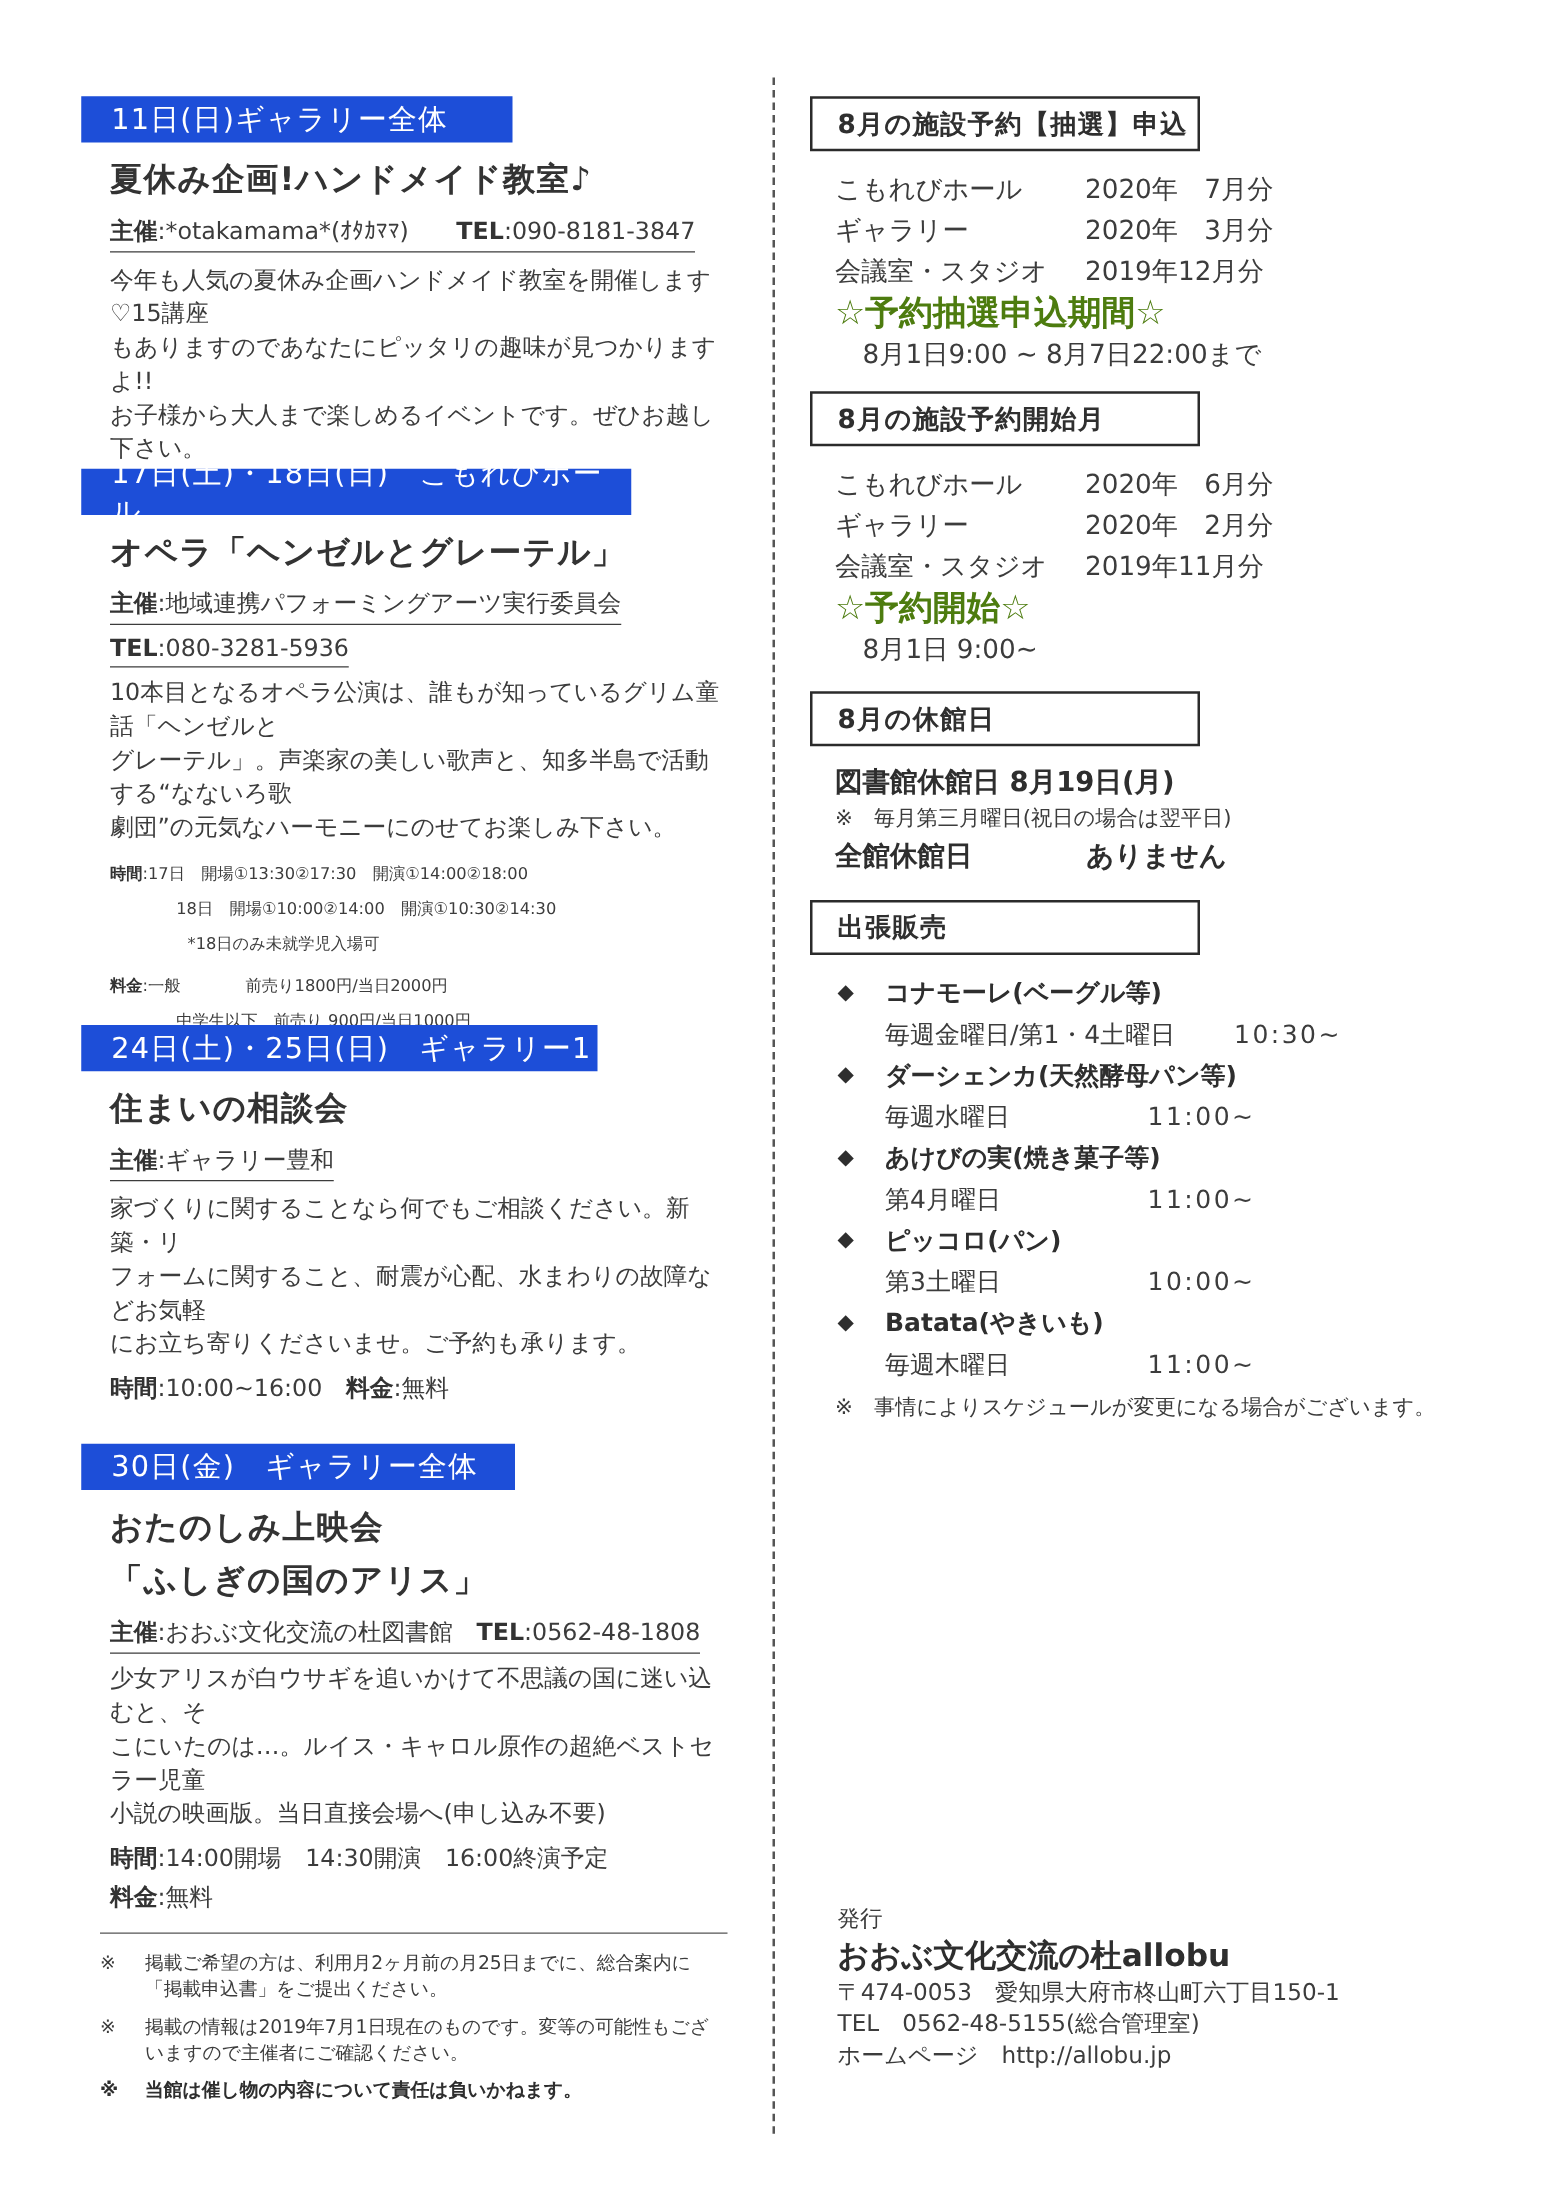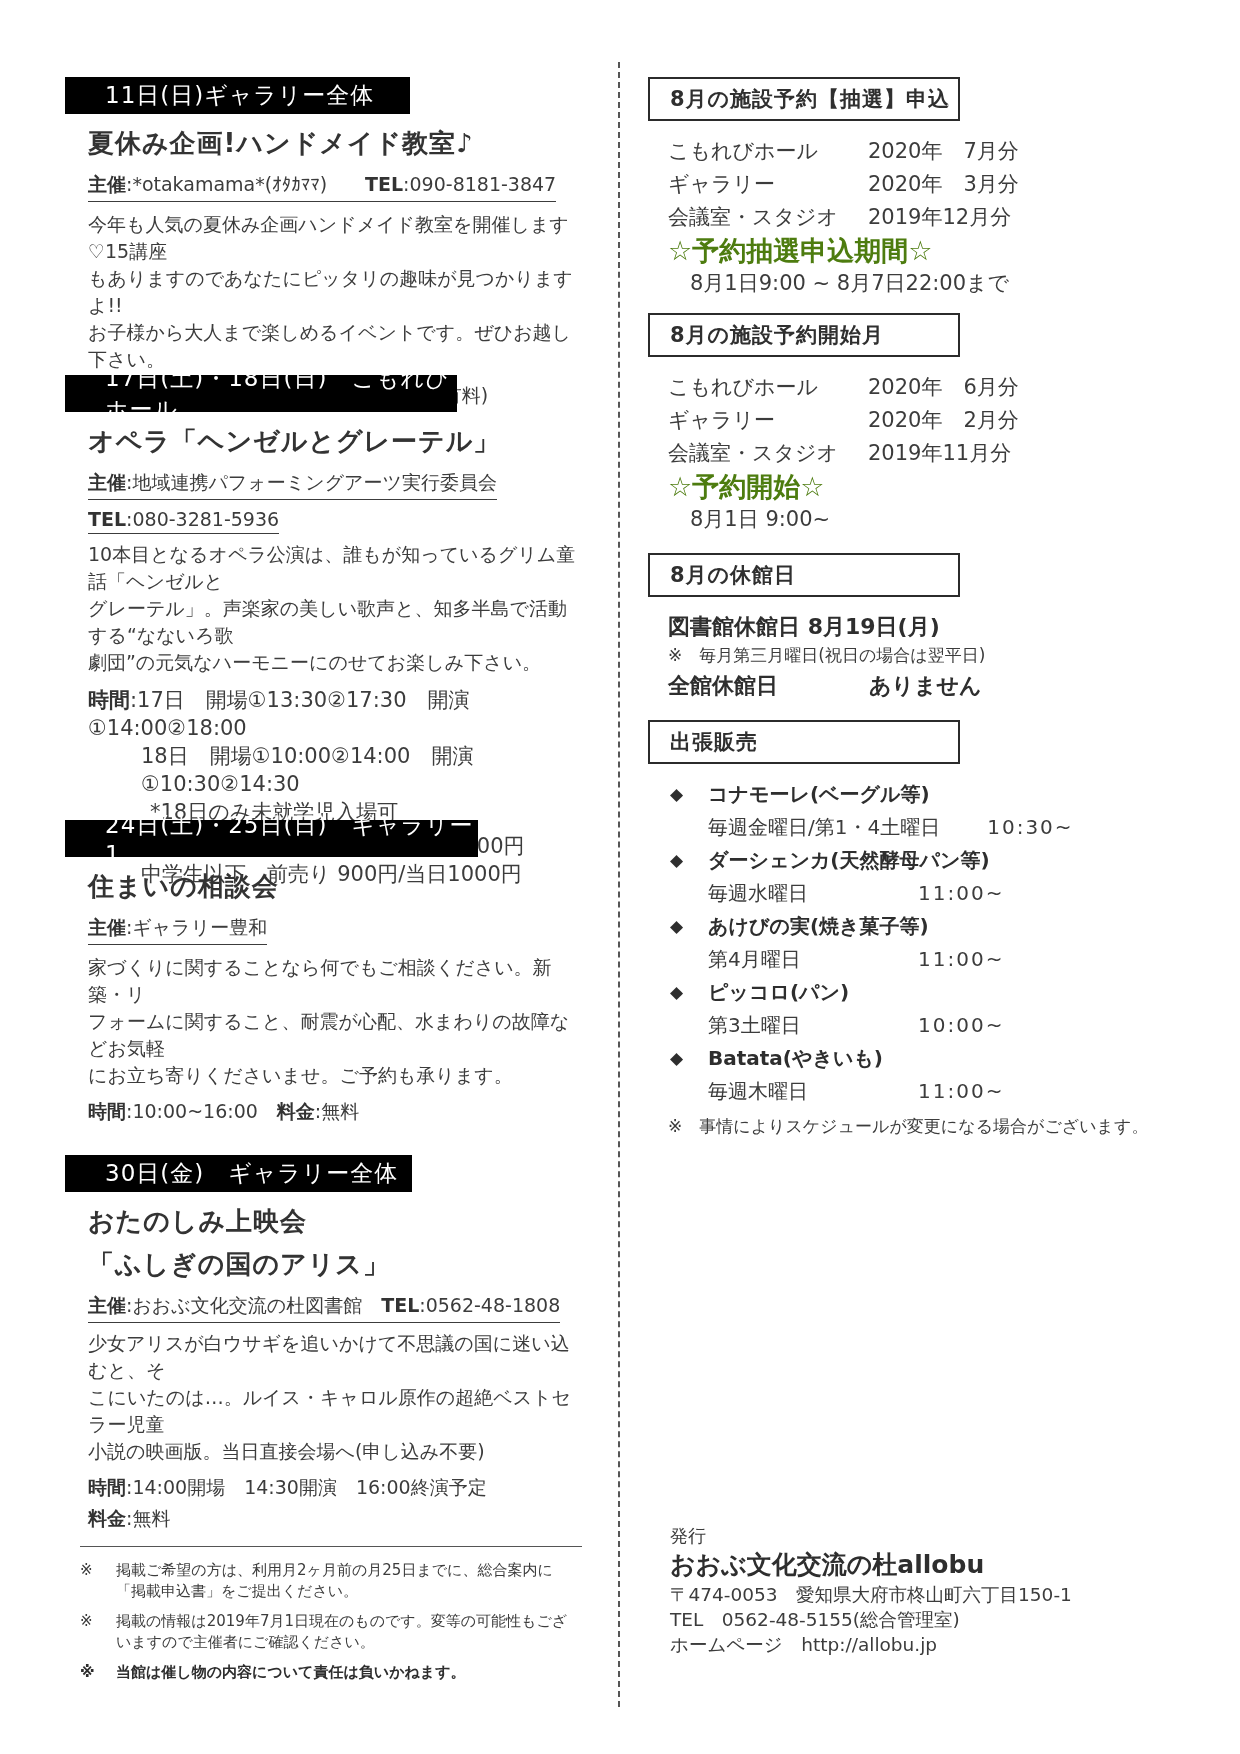--- a/index.html
+++ b/index.html
@@ -2,29 +2,29 @@
 <html><head>
 <meta charset="utf-8">
 <style>
   html,body{margin:0;padding:0;background:#fff;}
   .page{position:relative;width:1240px;height:1754px;background:#fff;overflow:hidden;
         font-family:"DejaVu Sans","Liberation Sans",sans-serif;color:#3c3c3c;}
   
   .sep{position:absolute;left:618px;top:62px;height:1645px;width:0;border-left:2px dashed #555;}
   
   .event{position:absolute;left:65px;width:520px;}
-  .bar{background:#000000;color:#ffffff;font-size:23px;height:37px;display:flex;align-items:center;
-       padding-left:40px;box-sizing:border-box;letter-spacing:1px;}
+  .bar{background:#1d4ed8;color:#ffffff;font-size:23px;height:37px;display:flex;align-items:center;
+       padding-left:24px;box-sizing:border-box;letter-spacing:1px;}
   .etitle{font-size:26px;font-weight:bold;color:#333;margin:12px 0 0 23px;letter-spacing:1px;}
   .etitle2{font-size:26px;font-weight:bold;color:#333;margin:8px 0 0 23px;letter-spacing:1px;}
   .uline{display:inline-block;margin:11px 0 0 23px;font-size:19px;border-bottom:1.5px solid #3c3c3c;
          padding-bottom:3px;}
   .desc{margin:9px 0 0 23px;font-size:19px;line-height:27px;}
   .info{margin:9px 0 0 23px;font-size:19px;line-height:27px;}
-  .kv{margin:10px 0 0 23px;font-size:21px;line-height:28px;}
+  .kv{margin:10px 0 0 23px;font-size:13px;line-height:28px;}
   .kv .ind{margin-left:53px;}
   .kv .ind2{margin-left:62px;}
   .b{font-weight:bold;color:#333;}
   
   .notes{position:absolute;left:80px;top:1546px;width:502px;border-top:1.5px solid #555;padding-top:13px;}
   .note{display:flex;font-size:15px;line-height:21px;margin-bottom:9px;}
   .note .mark{width:36px;flex:none;}
   .note .txt{flex:1;}
   .note.nb .txt,.note.nb .mark{font-weight:bold;color:#2e2e2e;}
   
@@ -66,21 +66,21 @@
     <div><span class="uline"><span class="b">主催</span><span>:*otakamama*(ｵﾀｶﾏﾏ)　　</span><span class="b">TEL</span><span>:090-8181-3847</span></span></div>
     <div class="desc">
       <div>今年も人気の夏休み企画ハンドメイド教室を開催します♡15講座</div>
       <div>もありますのであなたにピッタリの趣味が見つかりますよ!!</div>
       <div>お子様から大人まで楽しめるイベントです。ぜひお越し下さい。</div>
     </div>
     <div class="info"><span class="b">時間</span><span>:10:00~16:00　</span><span class="b">料金</span><span>:入場無料(講座有料)</span></div>
   </section>
 
   <section class="event" style="top:375px">
-    <div class="bar" style="width:392px">17日(土)・18日(日)　こもれびホール</div>
+    <div class="bar" style="width:440px">17日(土)・18日(日)　こもれびホール</div>
     <div class="etitle">オペラ「ヘンゼルとグレーテル」</div>
     <div><span class="uline"><span class="b">主催</span><span>:地域連携パフォーミングアーツ実行委員会</span></span></div>
     <div><span class="uline" style="margin-top:8px"><span class="b">TEL</span><span>:080-3281-5936</span></span></div>
     <div class="desc" style="margin-top:7px">
       <div>10本目となるオペラ公演は、誰もが知っているグリム童話「ヘンゼルと</div>
       <div>グレーテル」。声楽家の美しい歌声と、知多半島で活動する“なないろ歌</div>
       <div>劇団”の元気なハーモニーにのせてお楽しみ下さい。</div>
     </div>
     <div class="kv">
       <div><span class="b">時間</span><span>:17日　開場①13:30②17:30　開演①14:00②18:00</span></div>

